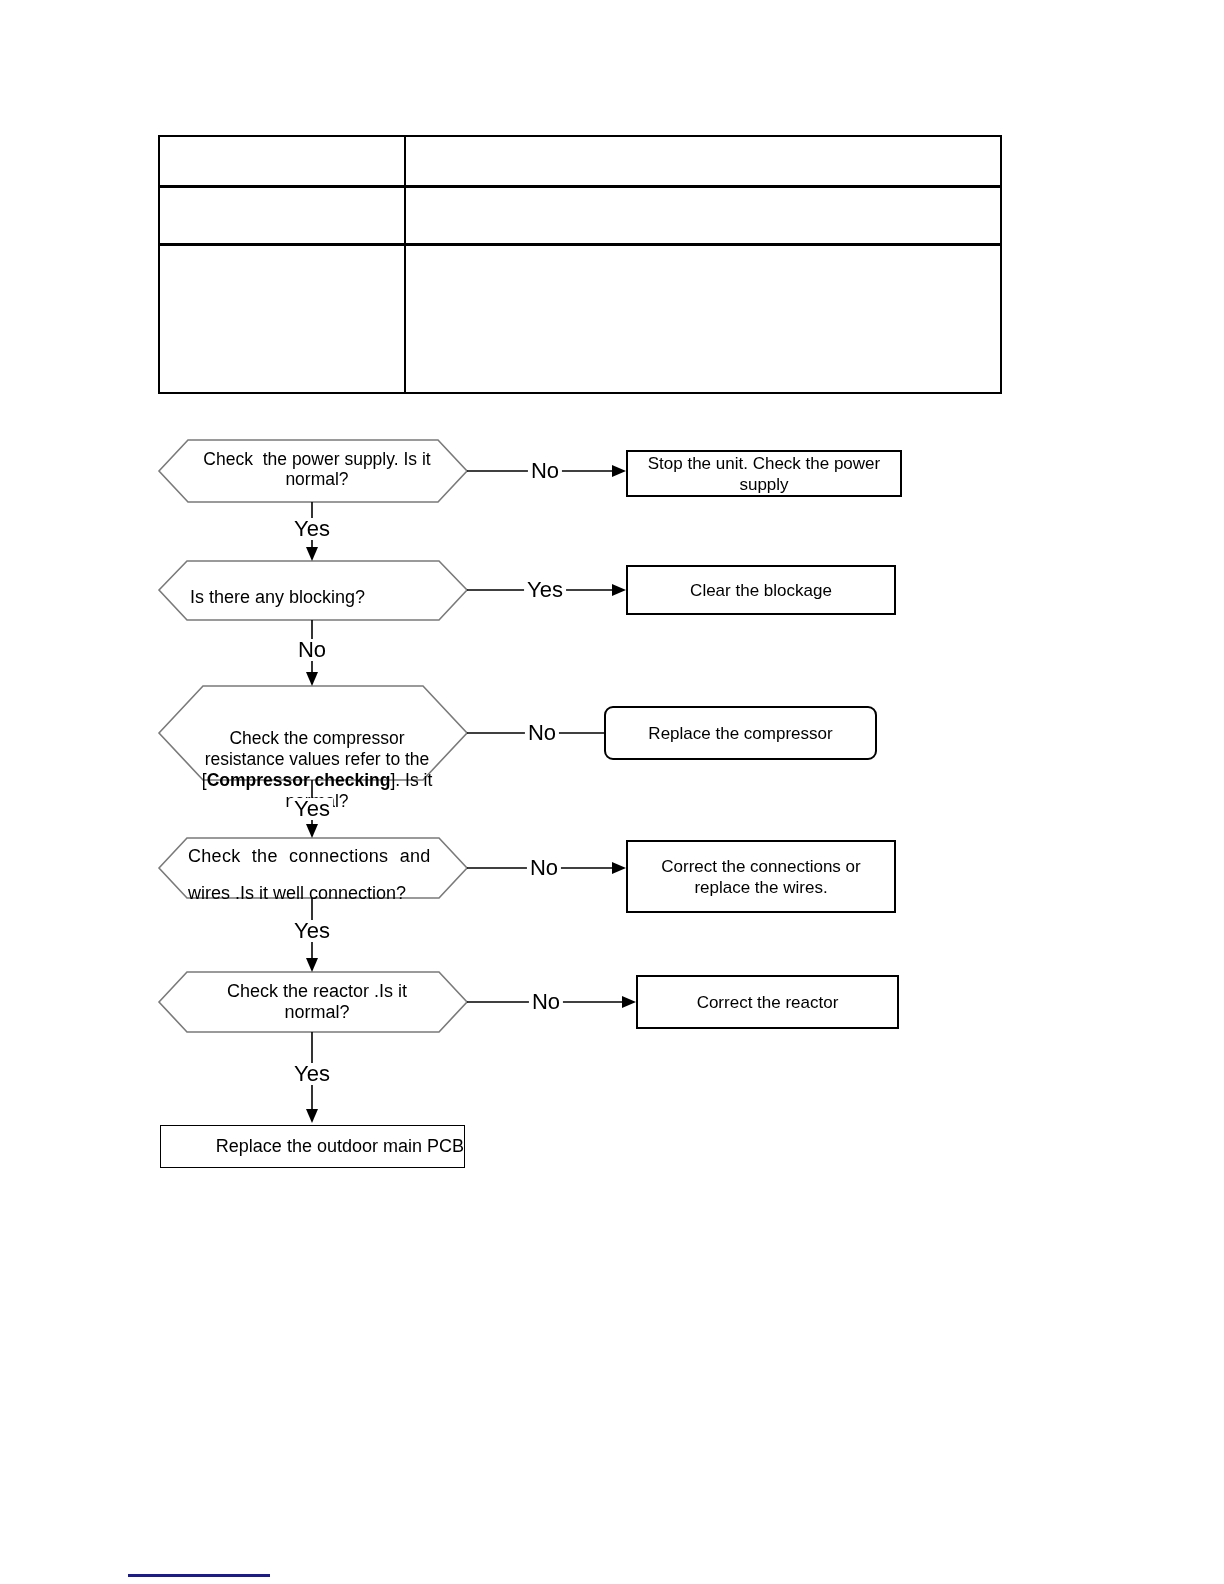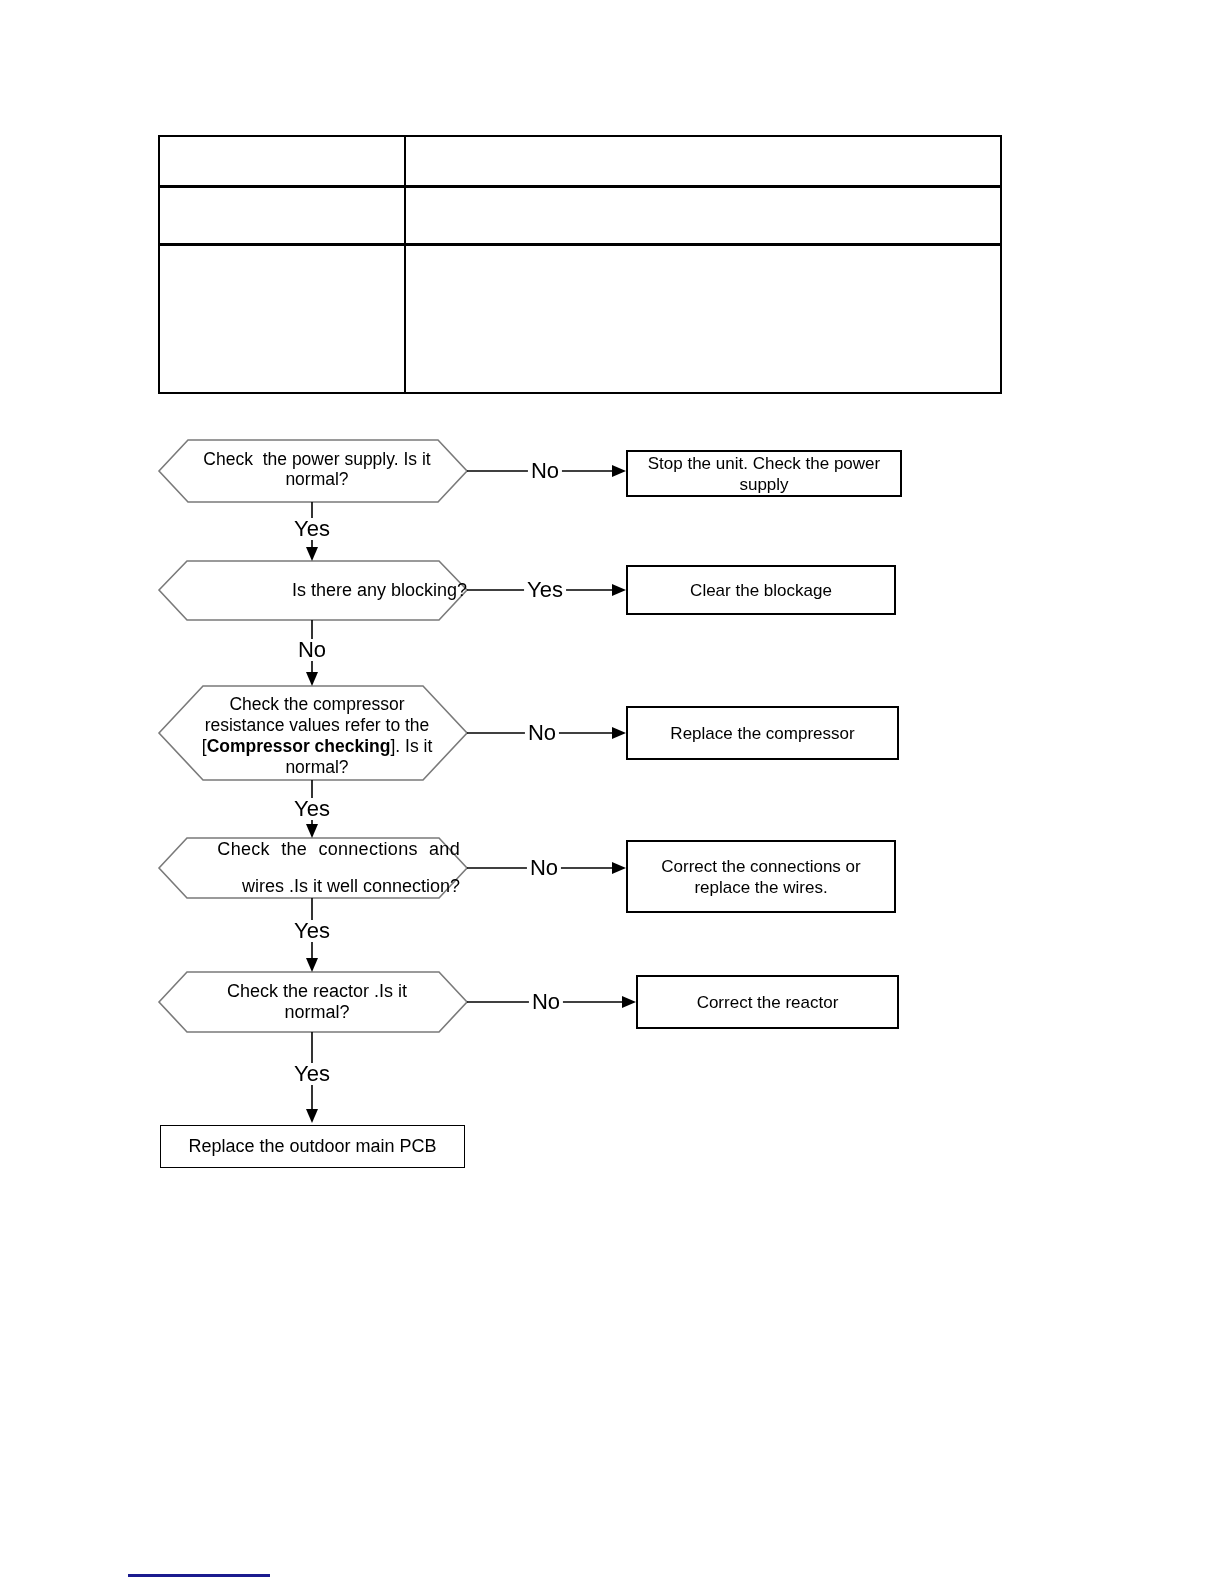--- a/index.html
+++ b/index.html
@@ -18,21 +18,21 @@
   .info-table .cell { background:#fff; }
   .info-table .c-left { border-right:2px solid #000; }
   .info-table .r-top { border-bottom:3px solid #000; }
   .info-table .r-mid { border-bottom:3px solid #000; }
   
   svg.flow-lines { position:absolute; left:0; top:0; width:1224px; height:1584px; }
   .hex-text {
     position:absolute; display:flex; flex-direction:column; justify-content:center;
     font-size:17.5px; line-height:20.5px; text-align:center;
   }
-  .hex-text.left { text-align:right; }
+  .hex-text.left { text-align:left;margin-top:7px; }
   .hex-line { white-space:pre; }
   .wide-words { word-spacing:6px; letter-spacing:0.3px; }
   .action-box {
     position:absolute; border:2px solid #000; background:#fff;
     display:flex; flex-direction:column; justify-content:center;
     font-size:17px; line-height:21px; text-align:center;
   }
   .final-box {
     position:absolute; border:1.6px solid #000; background:#fff;
     display:flex; align-items:center; justify-content:center;
@@ -92,21 +92,21 @@
 
   <div class="hex-text" style="left:185px; top:440px; width:264px; height:58px;">
     <div class="hex-line">Check  the power supply. Is it</div>
     <div class="hex-line">normal?</div>
   </div>
 
   <div class="hex-text left" style="left:190px; top:561px; width:277px; height:59px; font-size:18px;">
     <div class="hex-line">Is there any blocking?</div>
   </div>
 
-  <div class="hex-text" style="left:175px; top:686px; width:284px; height:99px; line-height:21px;">
+  <div class="hex-text" style="left:175px; top:720px; width:284px; height:99px; line-height:21px;">
     <div class="hex-line">Check the compressor</div>
     <div class="hex-line">resistance values refer to the</div>
     <div class="hex-line"><span>[</span><b>Compressor checking</b><span>]. Is it</span></div>
     <div class="hex-line">normal?</div>
   </div>
 
   <div class="hex-text left" style="left:188px; top:838px; width:272px; height:60px; font-size:18px; line-height:21.5px;gap:16px;">
     <div class="hex-line wide-words">Check the connections and</div>
     <div class="hex-line">wires .Is it well connection?</div>
   </div>
@@ -116,32 +116,32 @@
     <div class="hex-line">normal?</div>
   </div>
 
   <div class="action-box" style="left:626px; top:565px; width:270px; height:50px;">
     <div>Clear the blockage</div>
   </div>
   <div class="action-box" style="left:626px; top:450px; width:276px; height:47px;">
     <div>Stop the unit. Check the power</div>
     <div>supply</div>
   </div>
-  <div class="action-box" style="left:626px; top:706px; width:273px; height:54px;">
+  <div class="action-box" style="left:604px; top:706px; width:273px; height:54px;border-radius:9px;">
     <div>Replace the compressor</div>
   </div>
   <div class="action-box" style="left:626px; top:840px; width:270px; height:73px;">
     <div>Correct the connections or</div>
     <div>replace the wires.</div>
   </div>
   <div class="action-box" style="left:636px; top:975px; width:263px; height:54px;">
     <div>Correct the reactor</div>
   </div>
 
-  <div class="final-box" style="left:160px; top:1125px; width:305px; height:43px;">
+  <div class="final-box" style="left:160px; top:1125px; width:305px; height:43px;justify-content:flex-end;">
     <div>Replace the outdoor main PCB</div>
   </div>
 
   <div class="flow-label" style="left:545px; top:471px;">No</div>
   <div class="flow-label" style="left:545px; top:590px;">Yes</div>
   <div class="flow-label" style="left:542px; top:733px;">No</div>
   <div class="flow-label" style="left:544px; top:868px;">No</div>
   <div class="flow-label" style="left:546px; top:1002px;">No</div>
 
   <div class="flow-label" style="left:312px; top:529px;">Yes</div>

